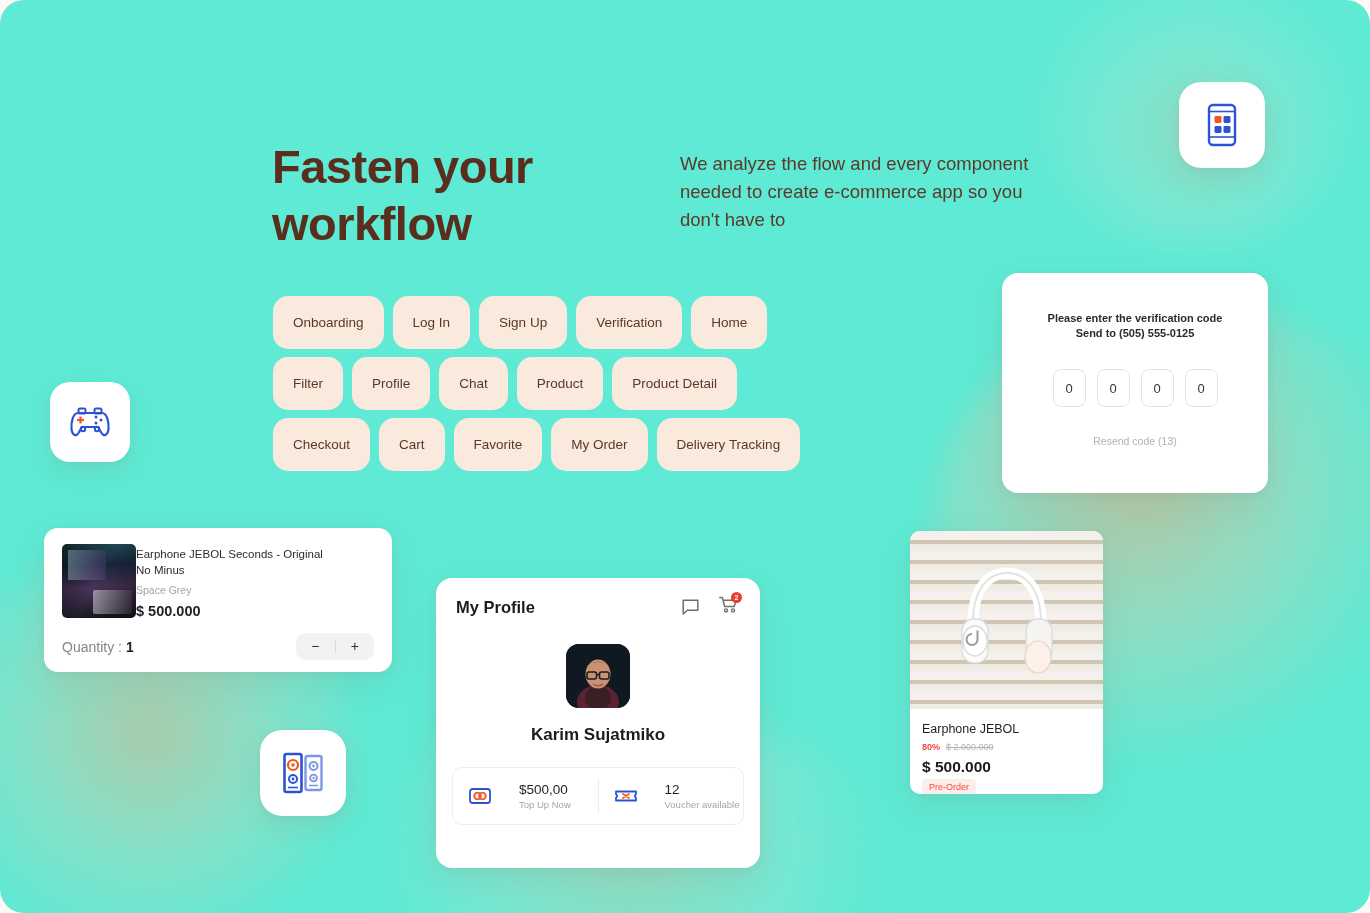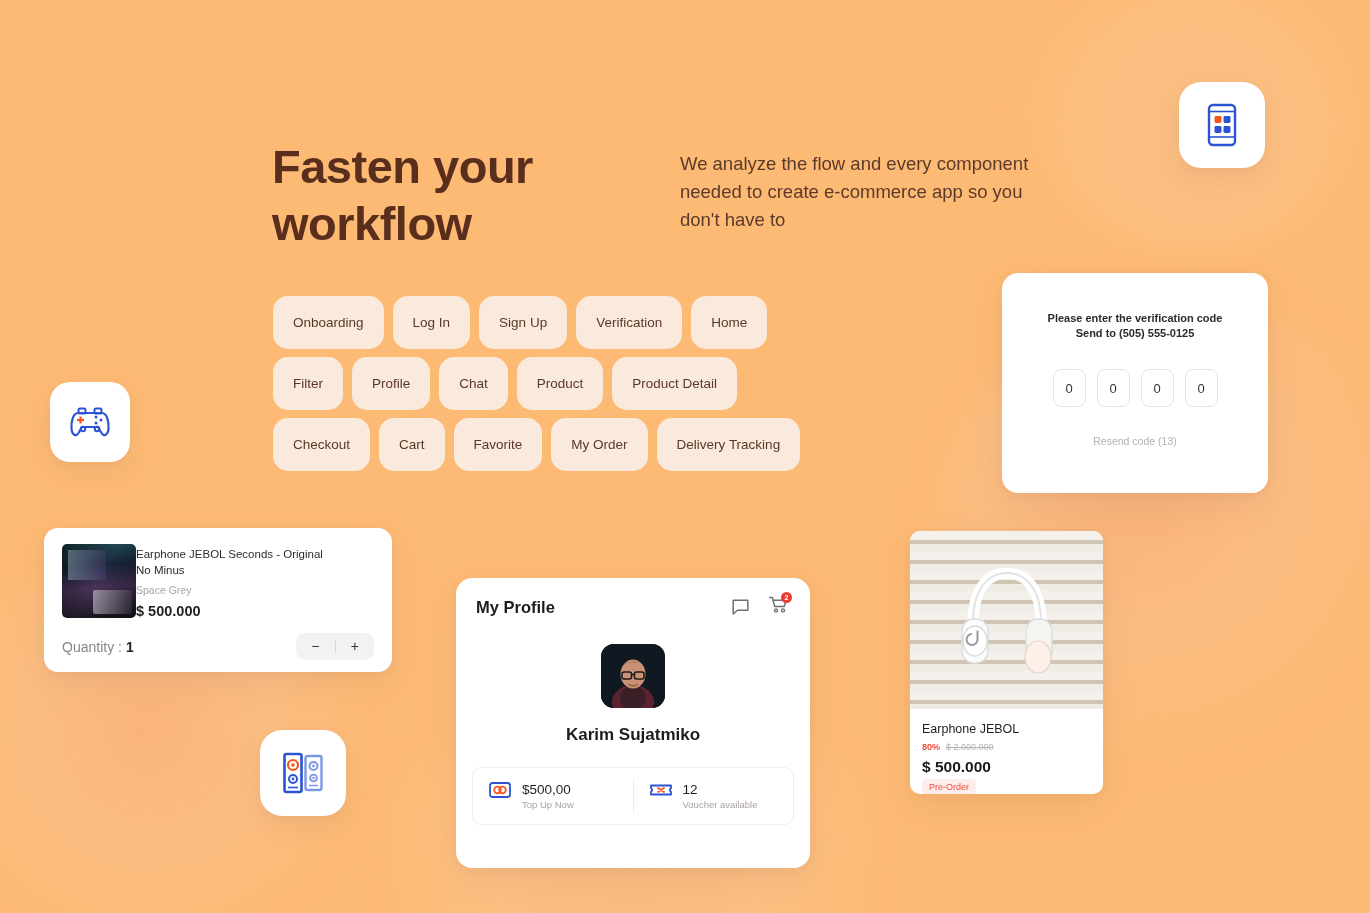--- a/index.html
+++ b/index.html
@@ -5,22 +5,23 @@
   * { box-sizing: border-box; margin: 0; padding: 0; }
   html, body {
     width: 1370px; height: 913px;
     font-family: "Liberation Sans", sans-serif;
     background: #fdf9f5;
     overflow: hidden;
   }
   #stage {
     position: relative;
     width: 1370px; height: 913px;
-    background: #fdba74;
+    background: #5eead4;
     overflow: hidden;
+    border-radius: 24px;
   }
   
   .glow { position: absolute; border-radius: 50%; pointer-events: none; }
   .glow-right {
     width: 520px; height: 470px;
     right: -80px; top: 300px;
     background: radial-gradient(circle at 40% 40%, rgba(246,170,125,0.55) 0%, rgba(248,196,162,0.30) 34%, rgba(253,245,238,0) 68%);
     filter: blur(14px);
   }
   .glow-left {
@@ -143,21 +144,21 @@
     display: flex; align-items: center;
     background: #f2f2f2; border-radius: 9px;
     width: 78px; height: 27px;
   }
   .stepper span {
     flex: 1; text-align: center; font-size: 14px; color: #333; cursor: pointer; line-height: 27px;
   }
   .stepper .sep { flex: 0 0 1px; height: 13px; background: #d9d9d9; }
 
   
-  #card-profile { left: 456px; top: 578px; width: 354px; height: 290px; border-radius: 16px; }
+  #card-profile { left: 436px; top: 578px; width: 324px; height: 290px; border-radius: 16px; }
   .pf-head {
     display: flex; align-items: center; justify-content: space-between;
     padding: 18px 22px 0 20px;
   }
   .pf-title { font-size: 16.5px; font-weight: 700; color: #1d1d1d; }
   .pf-icons { display: flex; align-items: center; gap: 20px; }
   .pf-cart-wrap { position: relative; }
   .pf-badge {
     position: absolute; right: -4px; top: -4px;
     width: 11px; height: 11px; border-radius: 50%;
@@ -169,21 +170,21 @@
     width: 64px; height: 64px; border-radius: 13px;
     margin: 26px auto 0; overflow: hidden; position: relative;
     background: #121a24;
   }
   .pf-name { text-align: center; font-size: 17px; font-weight: 700; color: #1d1d1d; margin-top: 17px; }
   .pf-stats {
     margin: 22px 16px 0; height: 58px;
     border: 1px solid #f0eeec; border-radius: 10px;
     display: flex; align-items: center;
   }
-  .pf-stat { flex: 1; display: flex; align-items: flex-start; padding-left: 16px; gap: 11px; }
+  .pf-stat { flex: 1; display: flex; align-items: center; padding-left: 16px; gap: 28px; }
   .pf-stat-div { width: 1px; height: 36px; background: #eeecea; }
   .pf-stat-val { font-size: 13.5px; color: #1f1f1f; }
   .pf-stat-lbl { font-size: 9.5px; color: #a9a3a0; margin-top: 2px; }
 
   
   #card-product { left: 910px; top: 531px; width: 193px; height: 263px; border-radius: 10px; overflow: hidden; }
   .pd-img {
     height: 178px; width: 100%;
     background:
       repeating-linear-gradient(180deg,

